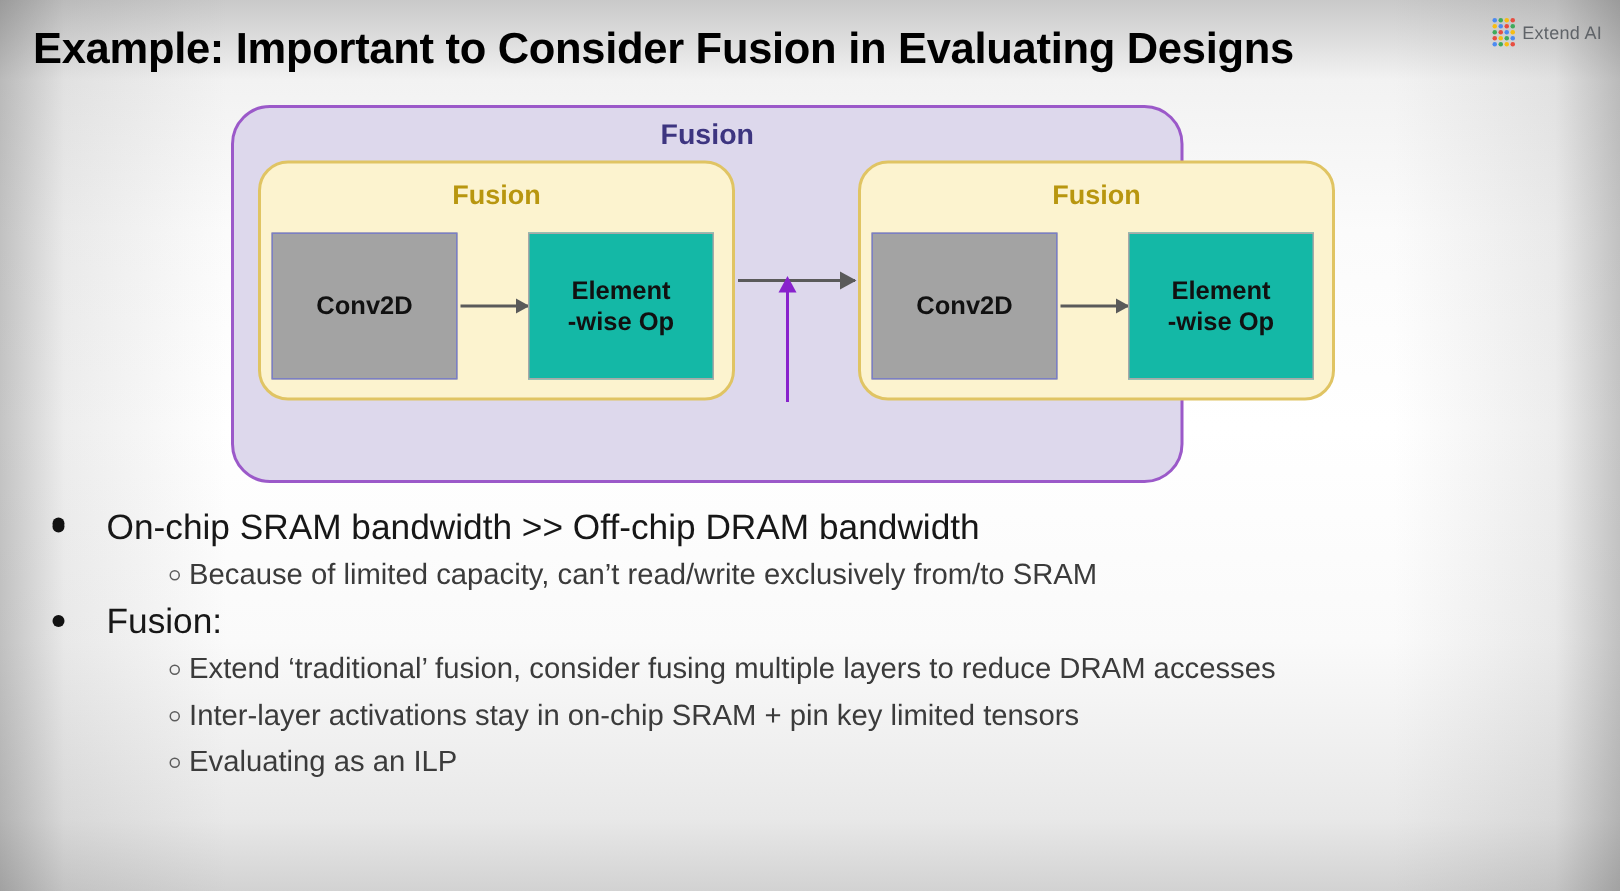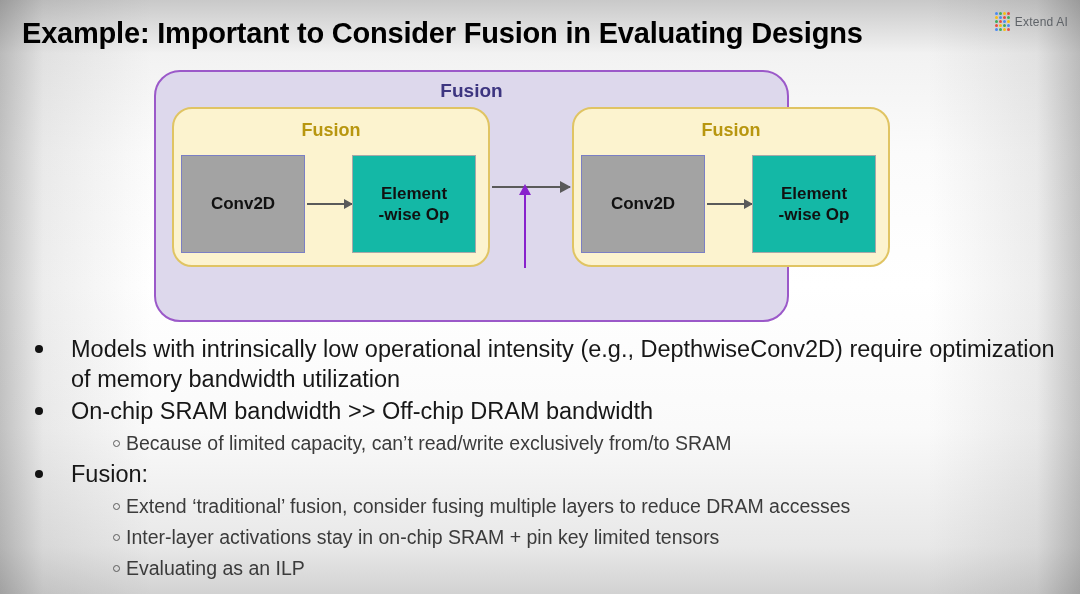--- a/index.html
+++ b/index.html
@@ -300,21 +300,21 @@
         <span>-wise Op</span>
       </div>
     </div>
 
     <div id="inter-arrow"></div>
     <div id="callout-arrow"></div>
 
   </div>
 
   <div id="bullets">
-      <div class="bullet-l1"><span class="marker"></span><span>Models with intrinsically low operational intensity (e.g., DepthwiseConv2D) require optimization of memory bandwidth utilization</span></div>
+      <div class="bullet-l1"><span class="marker"></span></div>
       <div class="bullet-l1"><span class="marker"></span><span>On-chip SRAM bandwidth &gt;&gt; Off-chip DRAM bandwidth</span></div>
       <div class="bullet-l2"><span class="marker"></span><span>Because of limited capacity, can’t read/write exclusively from/to SRAM</span></div>
       <div class="bullet-l1"><span class="marker"></span><span>Fusion:</span></div>
       <div class="bullet-l2"><span class="marker"></span><span>Extend ‘traditional’ fusion, consider fusing multiple layers to reduce DRAM accesses</span></div>
       <div class="bullet-l2"><span class="marker"></span><span>Inter-layer activations stay in on-chip SRAM + pin key limited tensors</span></div>
       <div class="bullet-l2"><span class="marker"></span><span>Evaluating as an ILP</span></div>
     </div>
 
 </div>
 

